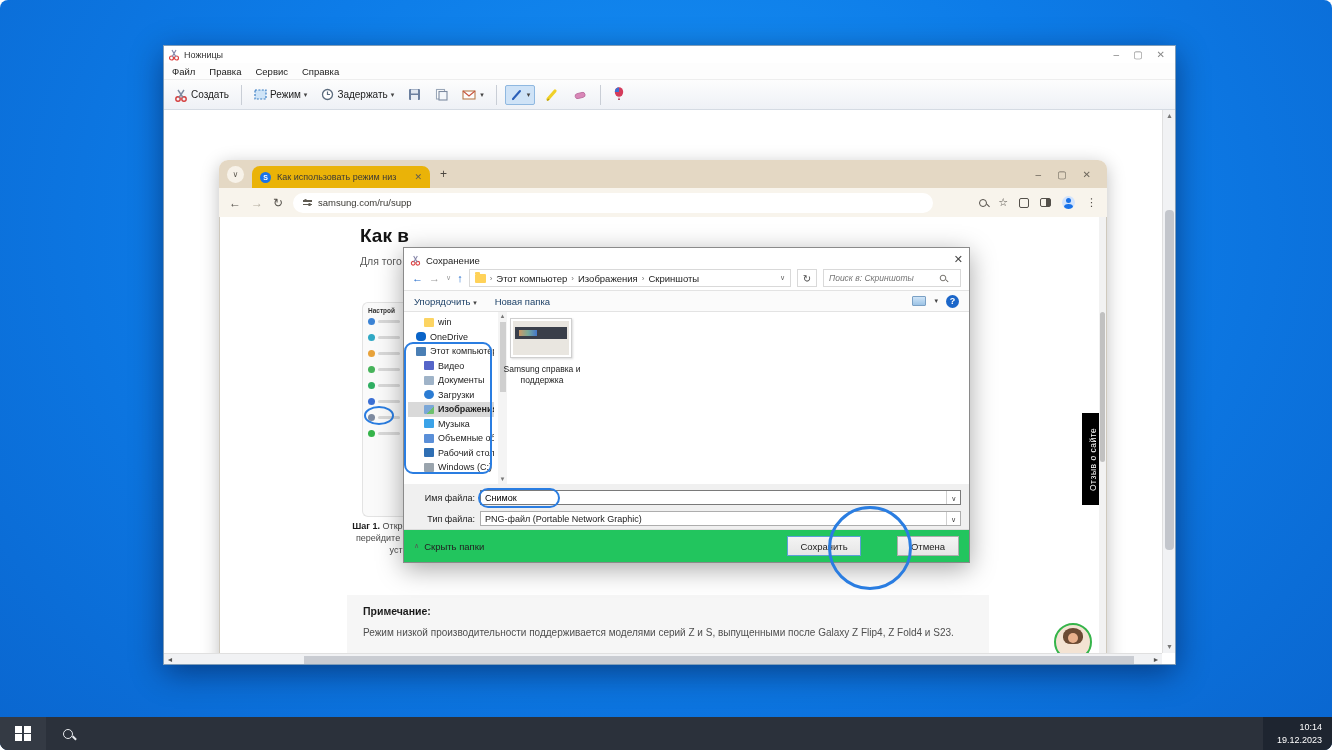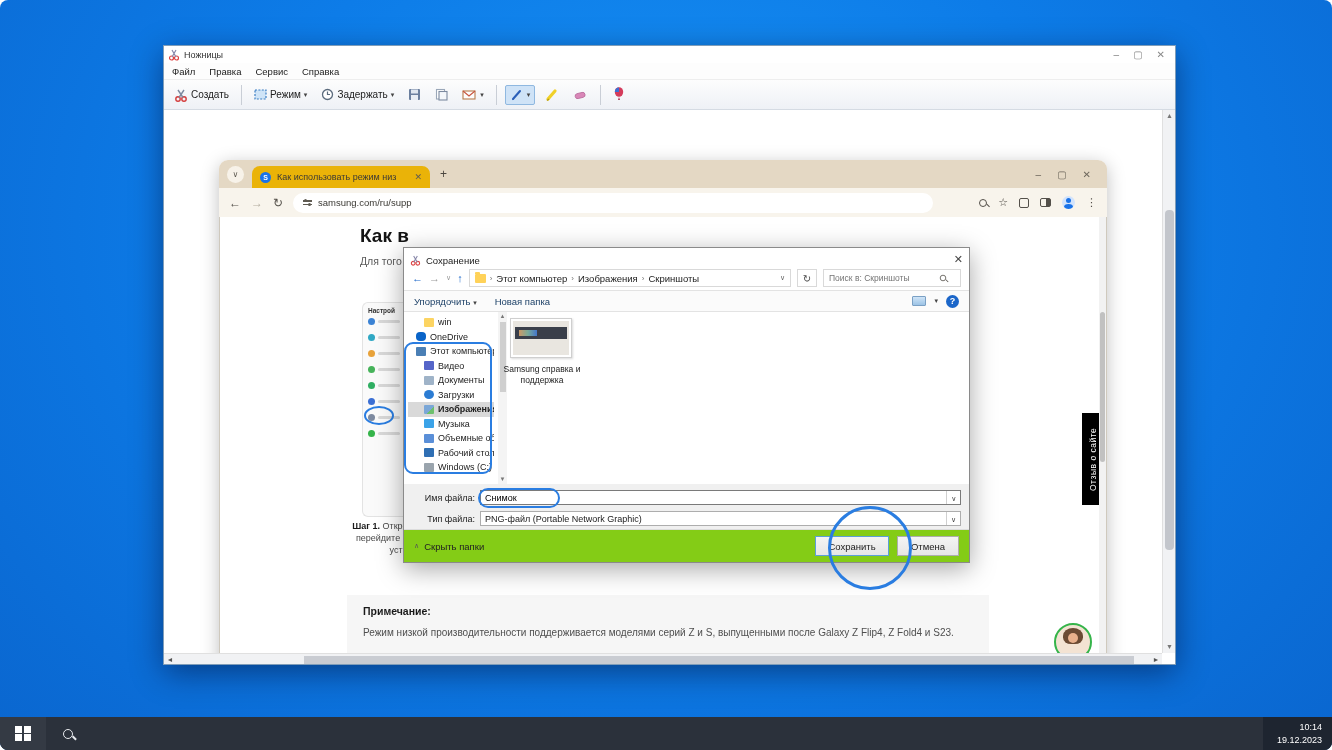--- a/index.html
+++ b/index.html
@@ -95,21 +95,21 @@
   .dlg-nav .nv { color:#9a9a9a; font-size:11px; }
   .dlg-nav .nv.on { color:#1b66c9; }
   .crumbbar { flex:1; height:18px; border:1px solid #d9d9d9; display:flex; align-items:center; gap:4px; padding:0 5px; background:#fff; }
   .folder-ic { width:11px; height:9px; background:#ffd259; border-radius:1px; position:relative; }
   .folder-ic::before { content:""; position:absolute; top:-2px; left:0; width:5px; height:2px; background:#ffd259; border-radius:1px 1px 0 0; }
   .crumb-sep { color:#777; font-size:8px; }
   .crumb { color:#222; }
   .crumb-caret { margin-left:auto; color:#666; font-size:7px; }
   .refresh-box { width:20px; height:18px; border:1px solid #d9d9d9; display:flex; align-items:center; justify-content:center; color:#4a4a4a; font-size:10px; background:#fff; }
   .searchbox { width:138px; height:18px; border:1px solid #d9d9d9; background:#fff; display:flex; align-items:center; padding:0 5px; }
-  .searchbox input { border:none; outline:none; width:110px; font-size:8.5px; color:#888; font-family:inherit; }
+  .searchbox input { border:none; outline:none; width:110px; font-size:8.5px; color:#888; font-family:inherit;font-style:italic; }
   .cmdbar { height:21px; display:flex; align-items:center; gap:18px; padding:0 10px; background:#fbfbfb; border-bottom:1px solid #e3e3e3; font-size:9.5px; color:#1b3f66; }
   .cmd-right { margin-left:auto; display:flex; align-items:center; gap:8px; }
   .view-ic { width:14px; height:10px; border:1px solid #7aa0c4; background:linear-gradient(#cfe4f7,#9cc3e5); border-radius:1px; }
   .help-ic { width:13px; height:13px; border-radius:50%; background:#1b66c9; color:#fff; font-size:9px; font-weight:bold; display:flex; align-items:center; justify-content:center; }
   .dlg-body { position:relative; height:172px; background:#fff; display:flex; }
   .tree { position:relative; width:90px; padding:3px 0 0 4px; border-right:none; }
   .tree-item { display:flex; align-items:center; gap:4px; height:14.5px; padding-left:8px; white-space:nowrap; overflow:hidden; font-size:9px; color:#222;text-align:right; }
   .tree-item.child { padding-left:16px; }
   .tree-item.sel { background:#d9d9d9; }
   .ti { width:10px; height:9px; border-radius:1px; flex:none; }
@@ -124,21 +124,21 @@
   .thumb-label { position:absolute; left:0px; top:52px; width:96px; text-align:center; font-size:8.5px; color:#222; line-height:1.25; }
   .fn-row { display:flex; align-items:center; height:19px; padding:0 8px 0 0; }
   .fn-label { width:76px; text-align:right; padding-right:5px; flex:none; font-size:9px; color:#222; }
   .fn-input { flex:1; height:15px; border:1px solid #7a7a7a; background:#fff; display:flex; align-items:center; position:relative; }
   .fn-input input { border:none; outline:none; width:100%; font-size:9px; padding:0 4px; font-family:inherit; background:transparent; }
   .fn-drop { width:14px; text-align:center; color:#444; font-size:7px; border-left:1px solid #d0d0d0; align-self:stretch; line-height:15px; }
   .ft-select { flex:1; height:15px; border:1px solid #adadad; background:#fff; display:flex; align-items:center; font-size:9px; padding-left:4px; }
   .date-row { display:flex; align-items:center; height:18px; margin-top:3px; }
   .date-label { width:62px; text-align:right; padding-right:5px; color:#8a8a8a; font-size:8.5px; }
   .date-link { color:#1b66c9; font-size:8.5px; }
-  .dlg-footer { position:absolute; left:0; right:0; bottom:0; height:33px; background:#84cc16; border-top:1px solid #dcdcdc; display:flex; align-items:center; padding:0 10px; }
+  .dlg-footer { position:absolute; left:0; right:0; bottom:0; height:33px; background:#22c55e; border-top:1px solid #dcdcdc; display:flex; align-items:center; padding:0 10px;gap:28px; }
   .hide-folders { display:flex; align-items:center; gap:5px; color:#222; font-size:9.5px; }
   .chev-up { font-size:7px; color:#555; }
   .btn { height:20px; border:1px solid #adadad; background:linear-gradient(#f4f4f4,#e6e6e6); font-size:9.5px; color:#222; display:flex; align-items:center; justify-content:center; }
   .btn-save { width:74px; margin-left:auto; border-color:#5c9fd8; }
   .btn-cancel { width:62px; margin-left:8px; }
 
   
   .taskbar { position:absolute; left:0; right:0; bottom:0; height:33px; background:#2b313b; display:flex; align-items:center; }
   .start { width:46px; height:33px; background:#343a44; display:flex; align-items:center; justify-content:center; }
   .win-logo { display:grid; grid-template-columns:7px 7px; grid-template-rows:7px 7px; gap:1.5px; }

